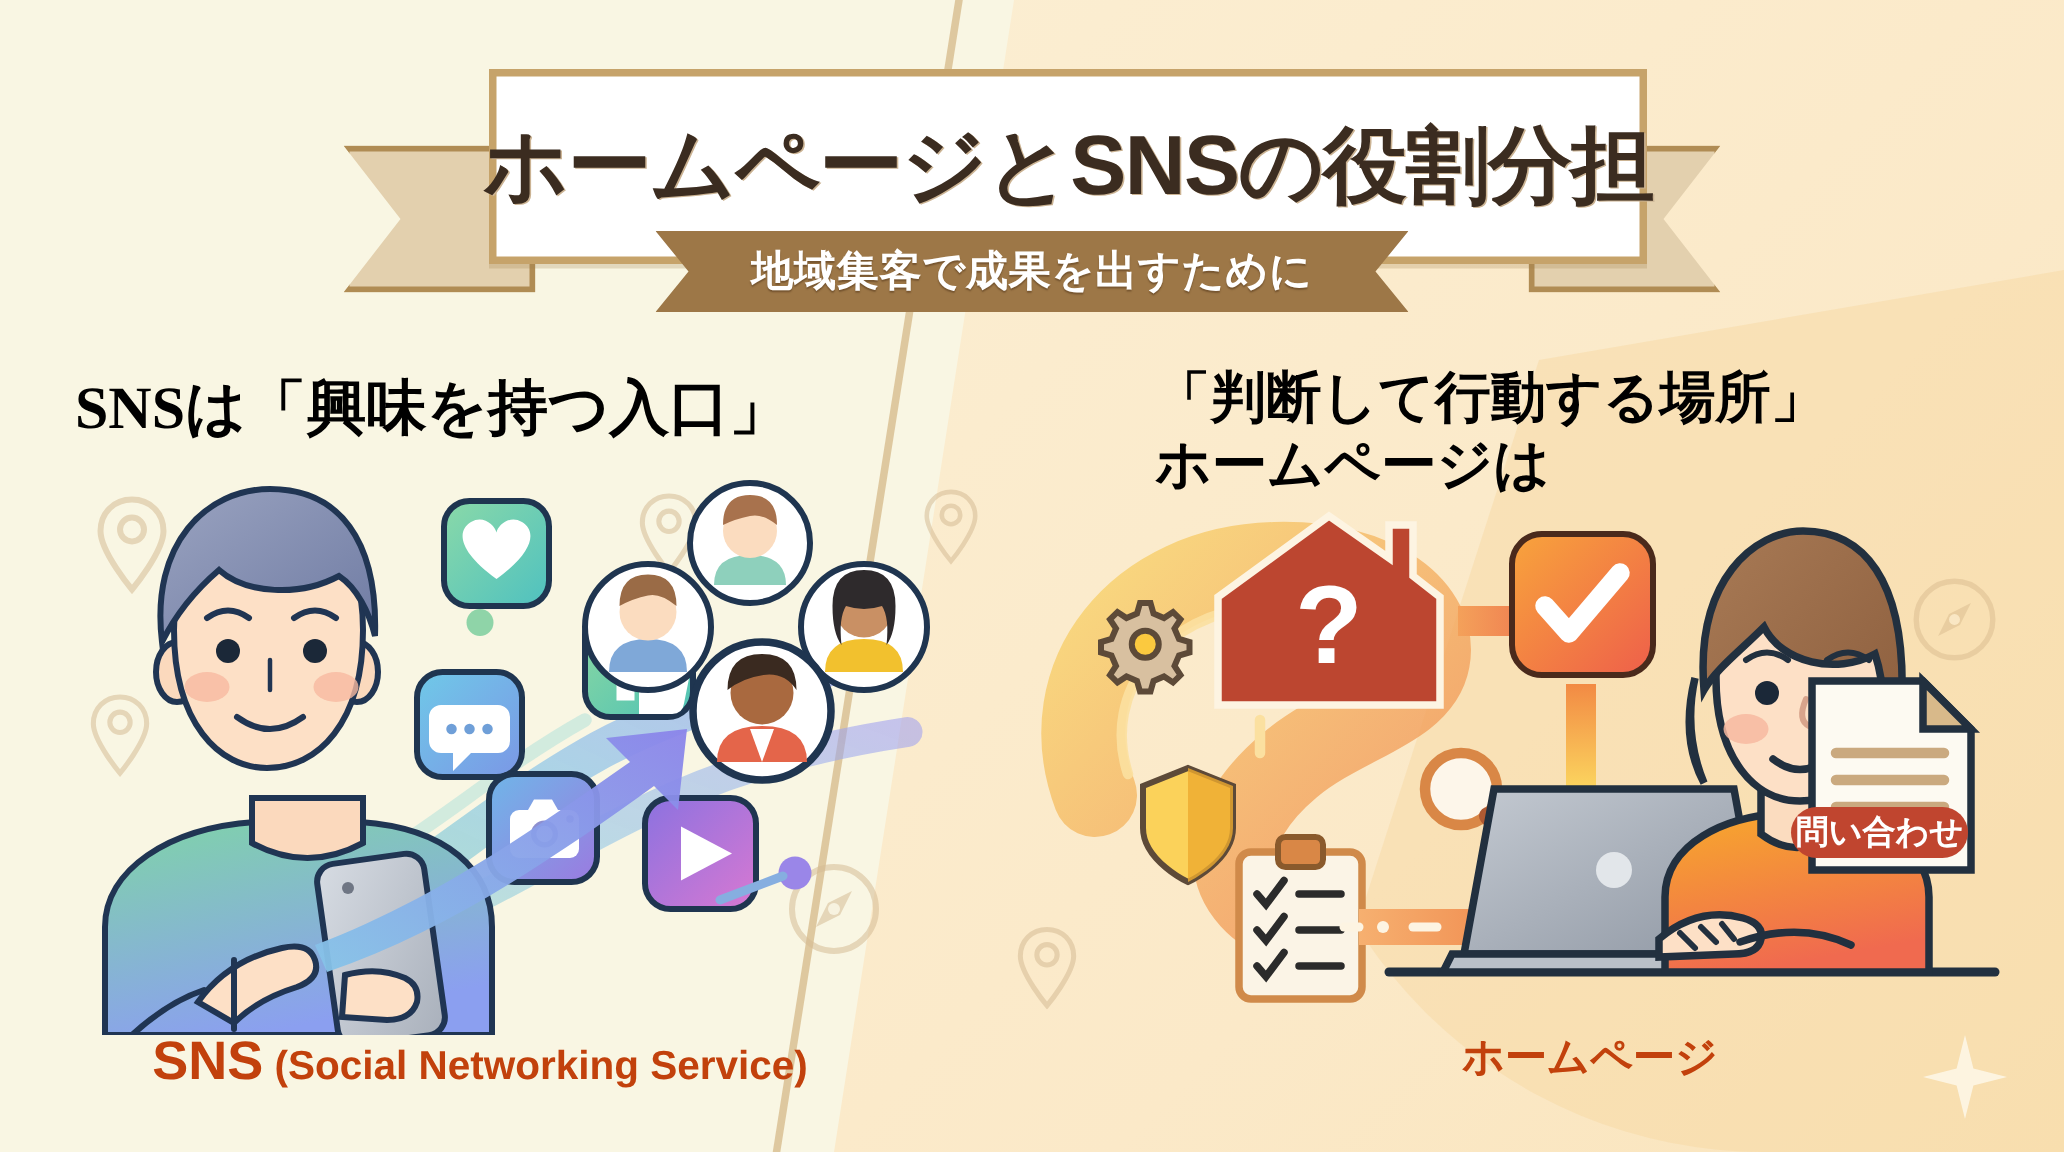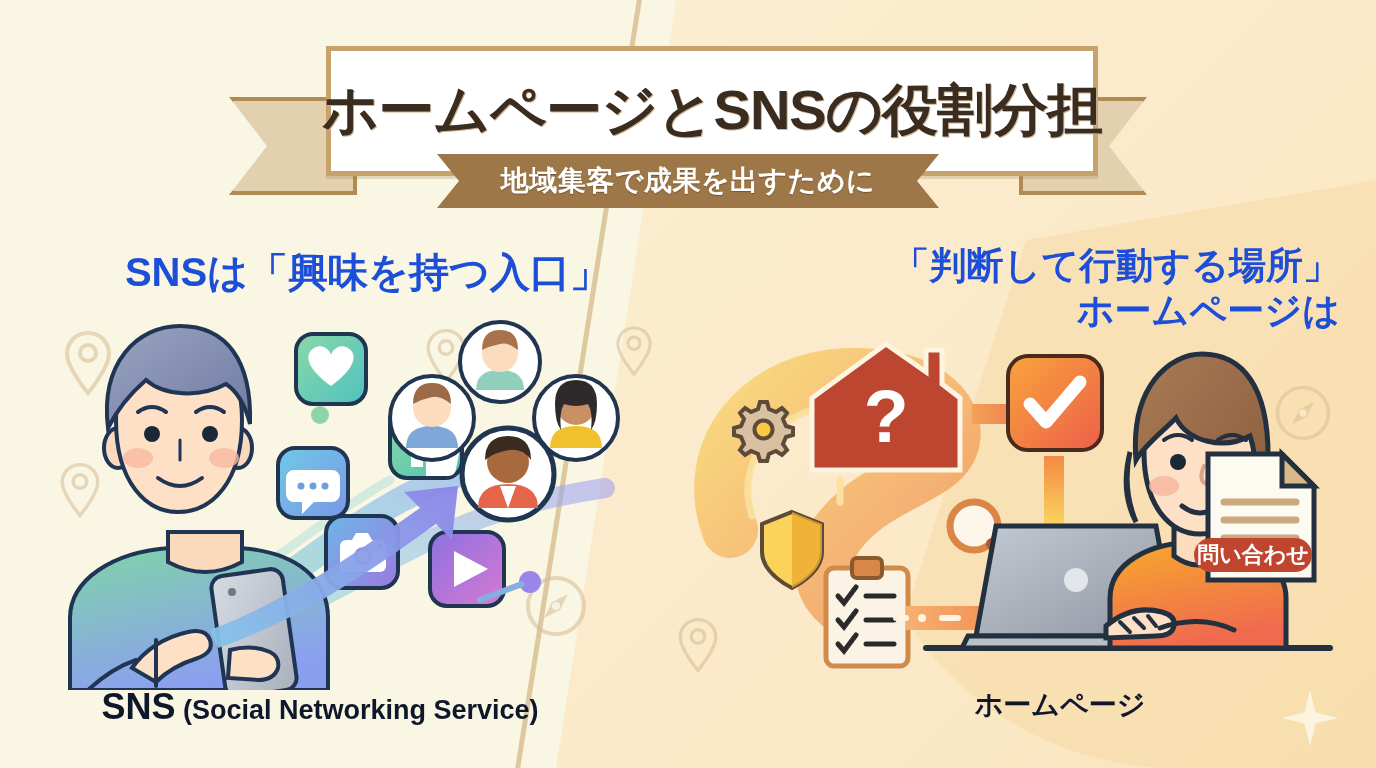--- a/index.html
+++ b/index.html
@@ -76,30 +76,30 @@
     clip-path: polygon(0 0, 100% 0, calc(100% - 22px) 50%, 100% 100%, 0 100%, 22px 50%);
   }
   .sub-banner-text {
     font-size: 28px; font-weight: 700; color: #ffffff;
     letter-spacing: .5px; white-space: nowrap;
     text-shadow: 0 1px 1px rgba(70,45,20,.45);
   }
 
   
   .panel-heading {
-    position: absolute; text-align: right;
-    font-weight: 700; color: #1d4ed8;
-    line-height: 1.22; white-space: nowrap;
+    position: absolute; text-align: left;
+    font-weight: 700; color: #000000;
+    line-height: 1.22; white-space: nowrap; font-family: Liberation Serif, serif;
   }
   .heading-left  { left: 50px;  top: 248px; width: 560px; font-size: 40px; }
   .heading-right { left: 770px; top: 243px; width: 570px; font-size: 37px; }
 
   
   .caption {
-    position: absolute; text-align: center; color: #0f172a; font-weight: 700;
+    position: absolute; text-align: center; color: #c2410c; font-weight: 700;
     white-space: nowrap;
   }
   .caption-left  { left: 40px; top: 686px; width: 560px; }
   .caption-right { left: 830px; top: 686px; width: 460px; font-size: 28px; }
   .cap-strong { font-size: 36px; font-weight: 700; }
   .cap-sub    { font-size: 27px; font-weight: 700; }
 
   
   .deco { position: absolute; opacity: .55; }
 

